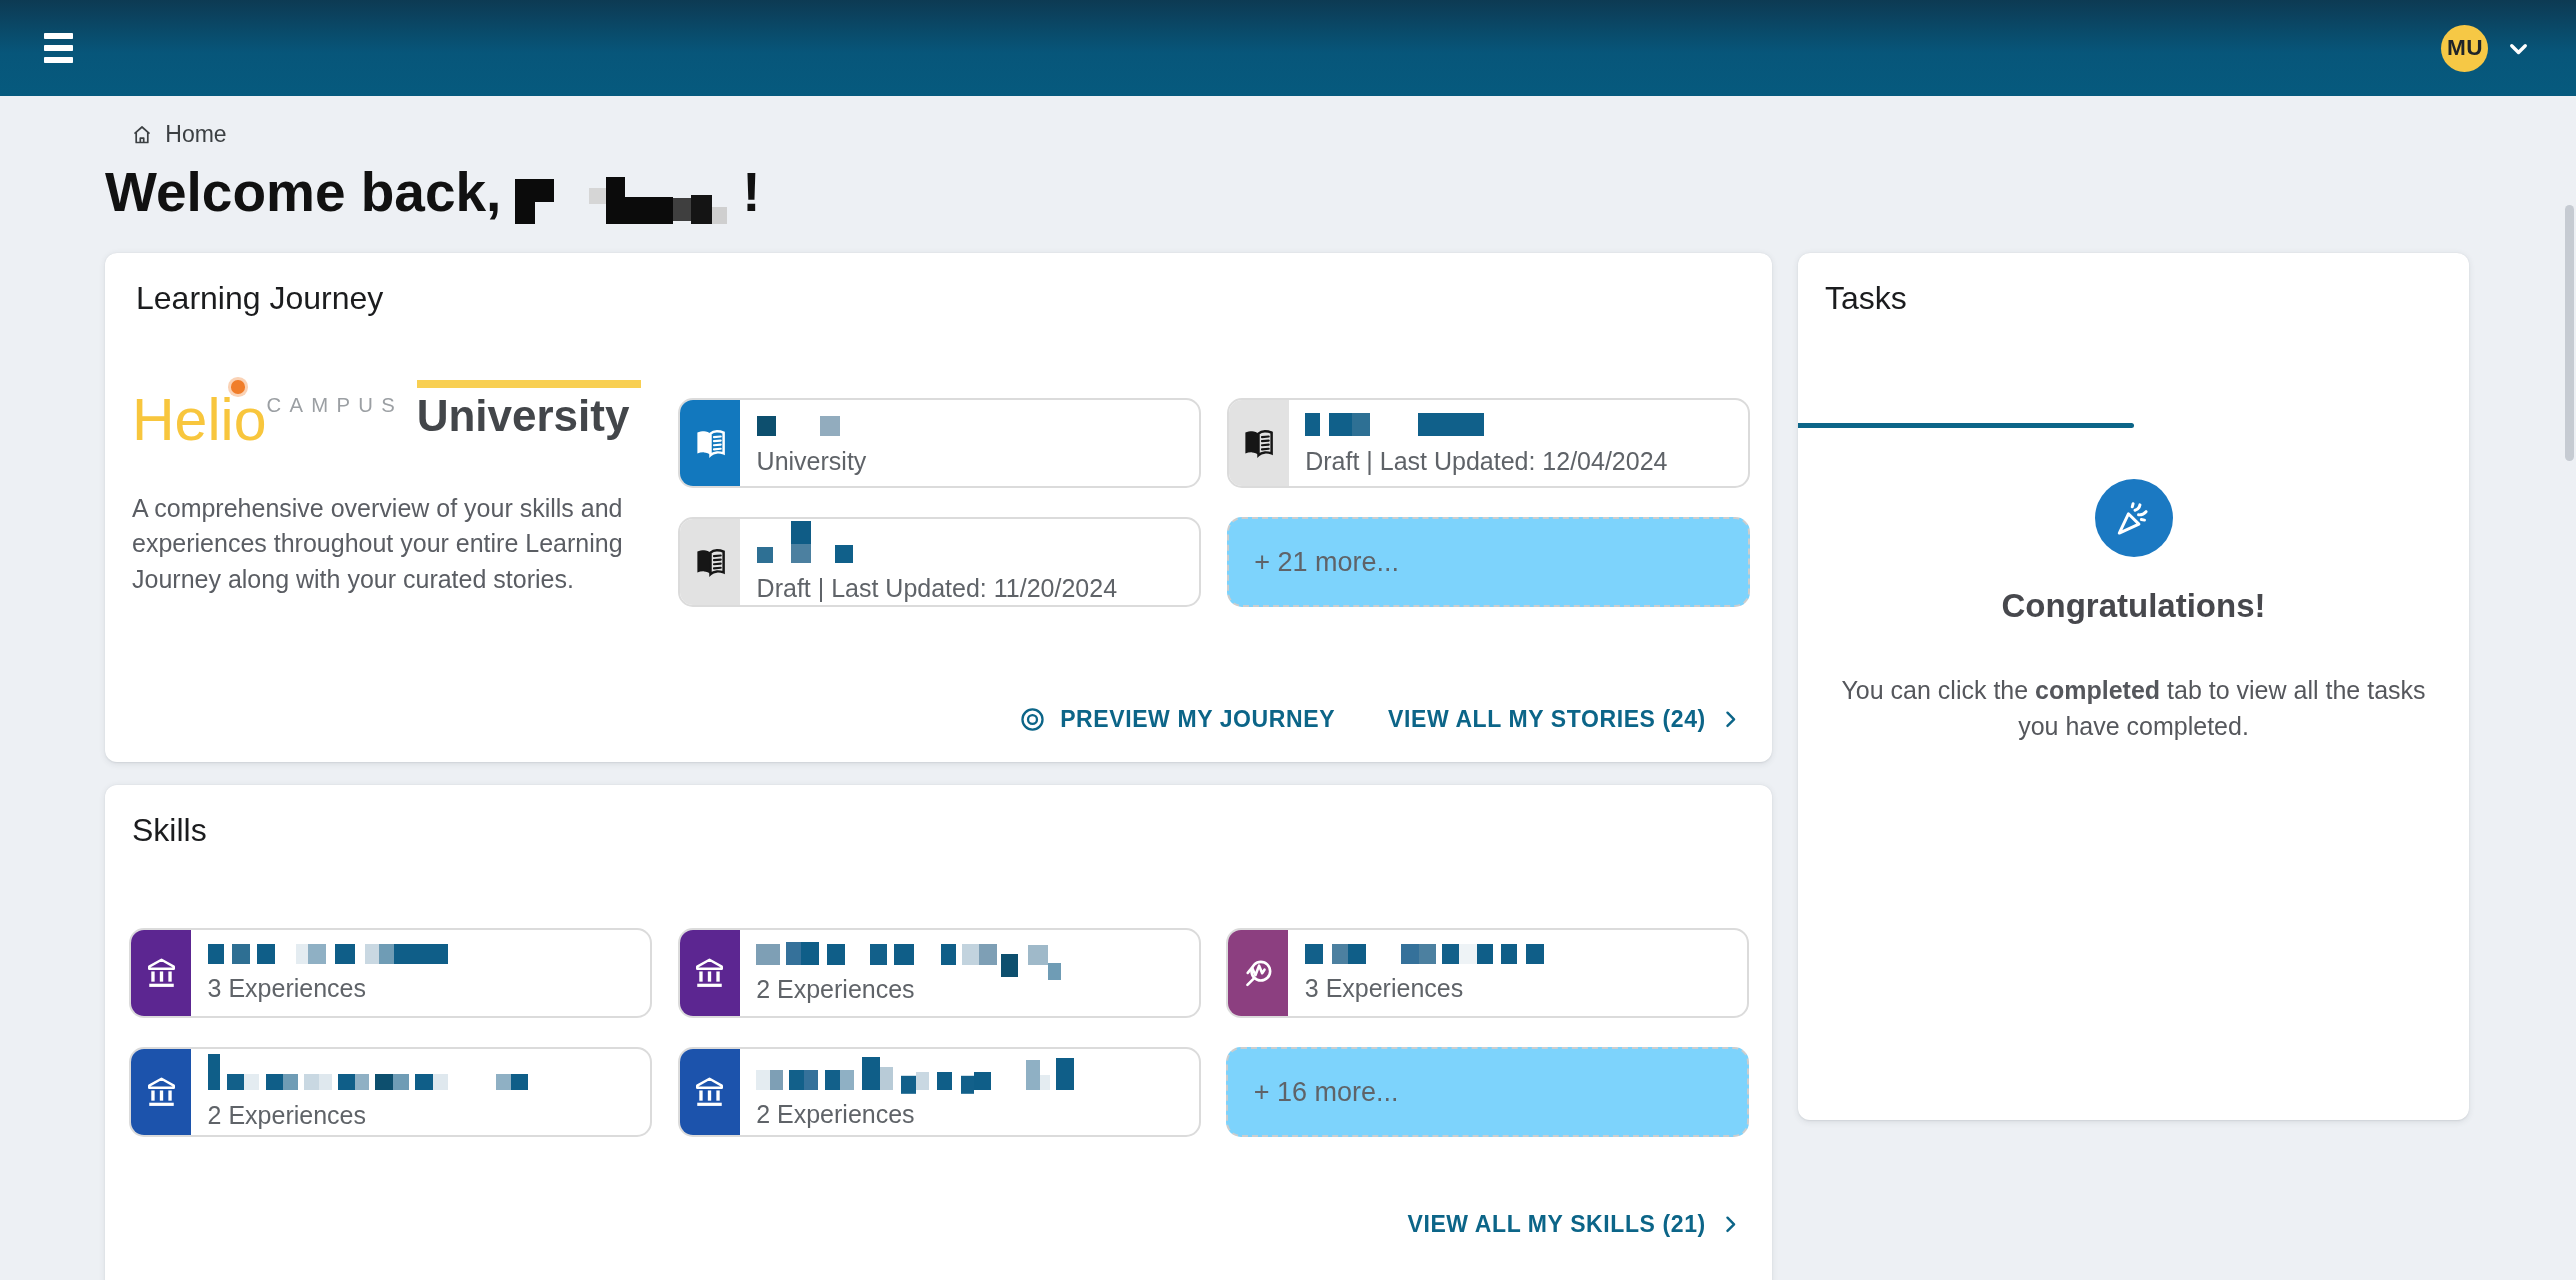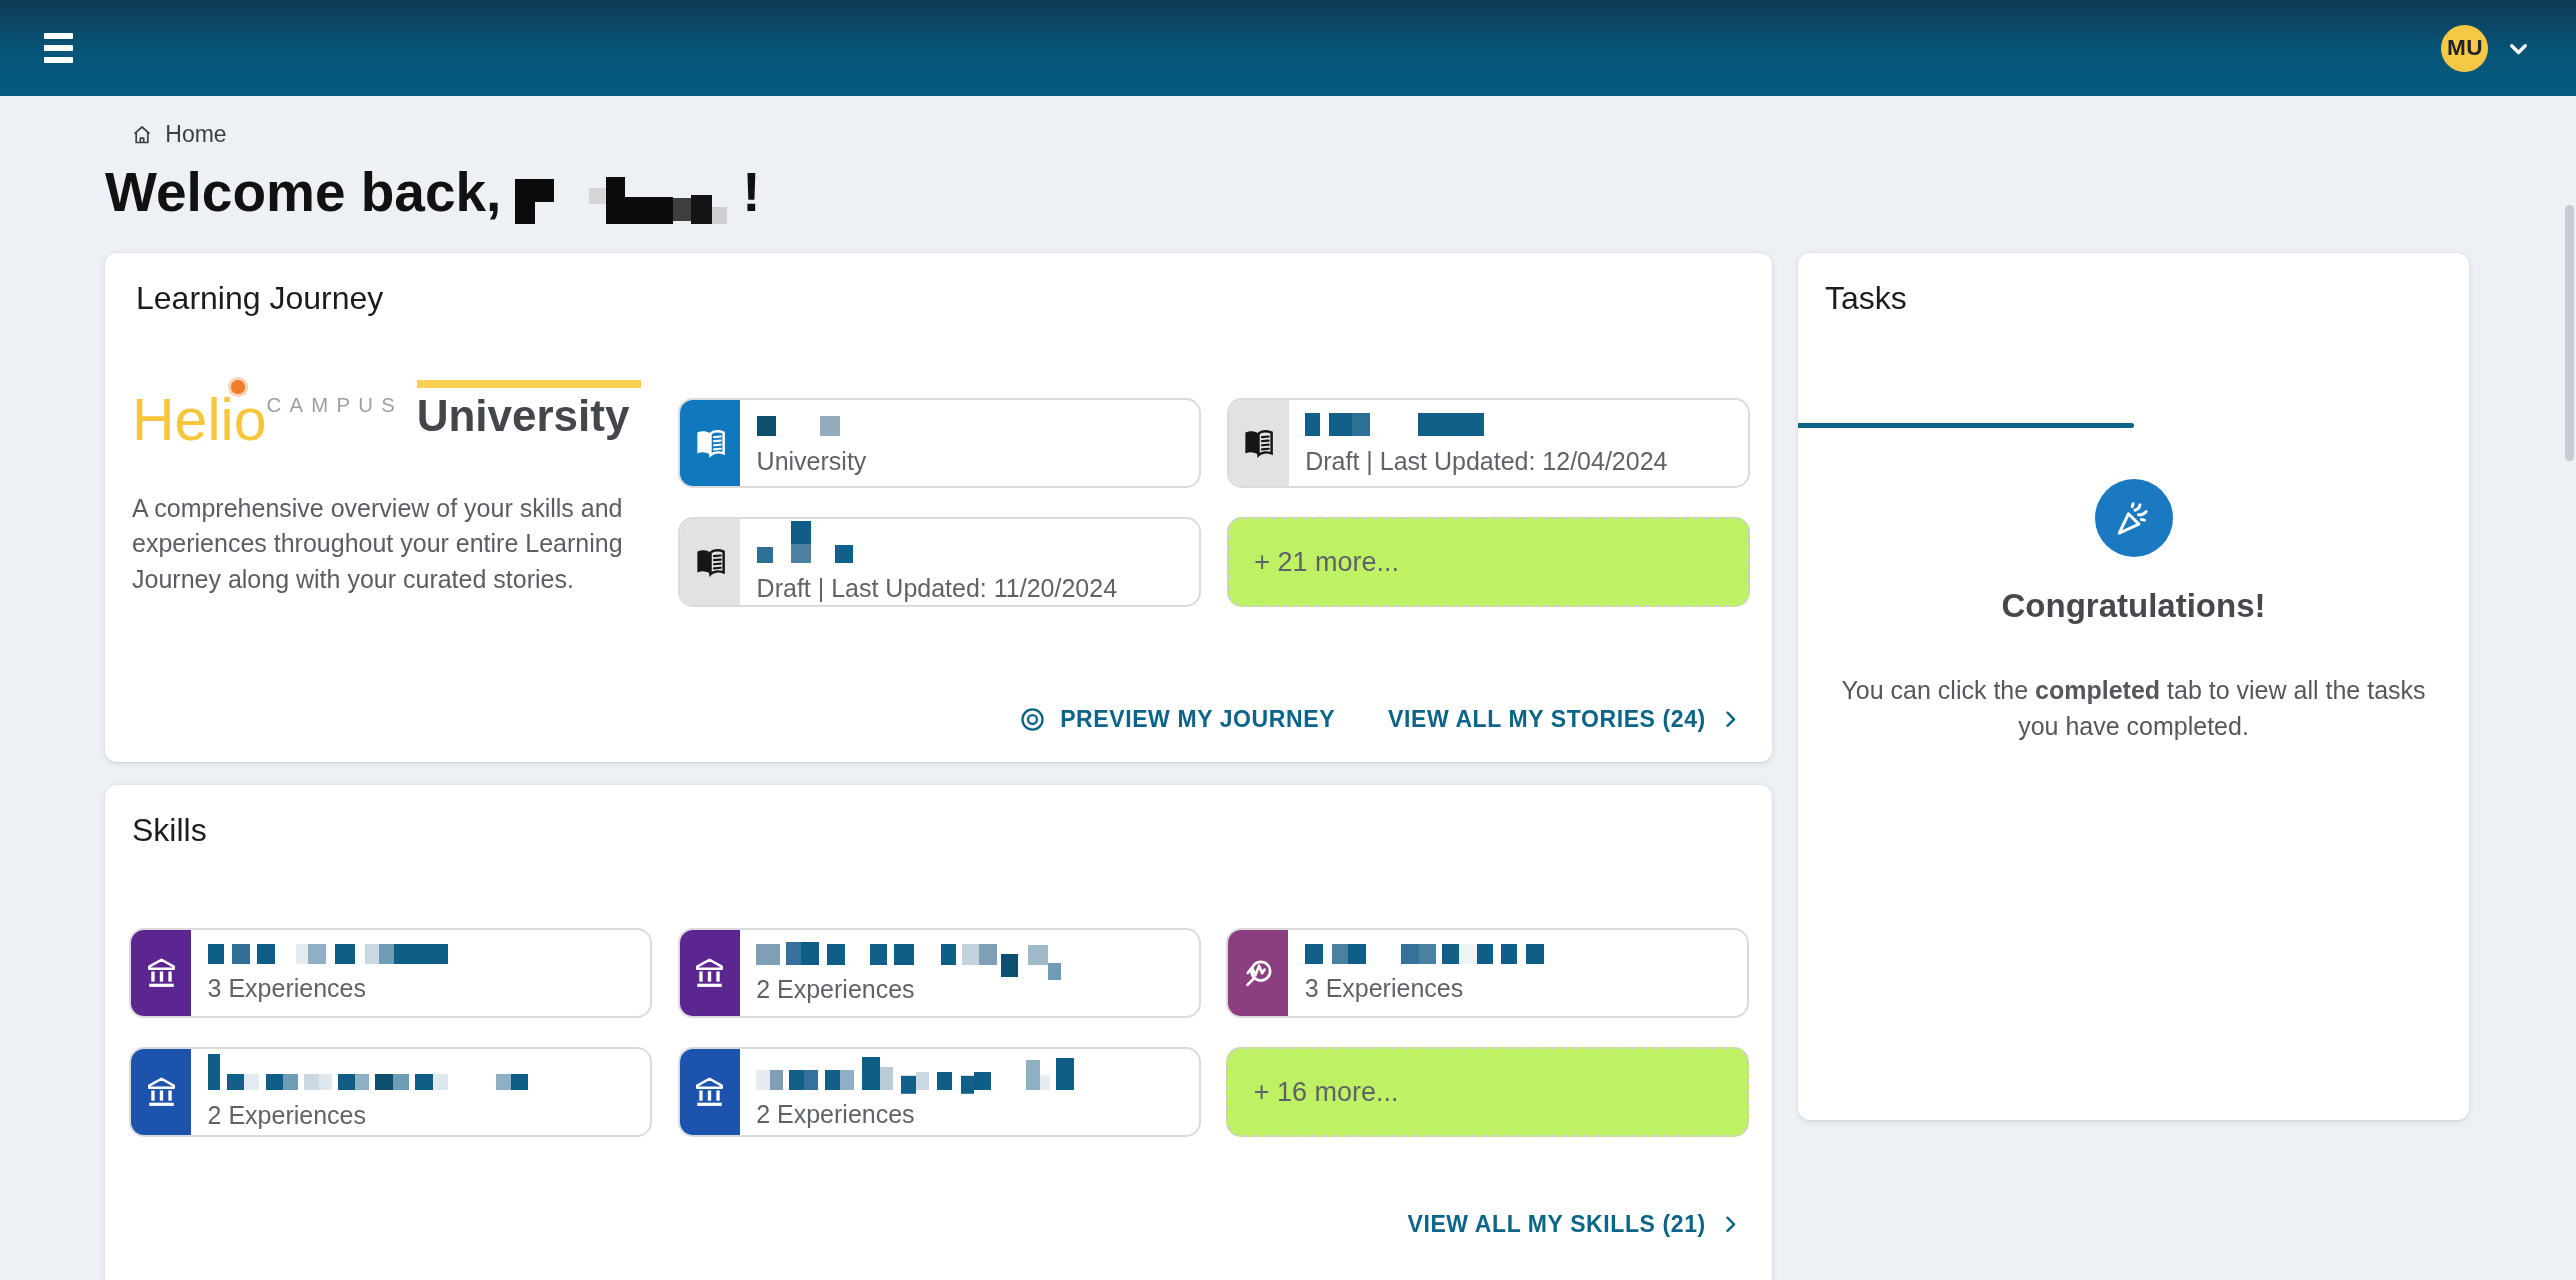--- a/index.html
+++ b/index.html
@@ -79,21 +79,21 @@
   .pane-blue  { background:#1278be; color:#fff; }
   .pane-gray  { background:#e2e2e2; color:#161616; }
   .pane-purple{ background:#5c2691; color:#fff; }
   .pane-plum  { background:#8c3f80; color:#fff; }
   .pane-bblue { background:#1c53ac; color:#fff; }
   .mini-body { display:flex; flex-direction:column; justify-content:center; gap:10.5px; padding-left:16.6px; }
   .redact-line { display:inline-flex; align-items:flex-end; height:25.6px; }
   .mini-sub { font-size:25px; color:#5f6368; }
   .more-card {
     border:2.3px dashed #cdcdcd; border-radius:15px; display:flex; align-items:center;
-    padding-left:25.6px; font-size:27px; color:#5f6368; cursor:pointer; background:#bef264;
+    padding-left:25.6px; font-size:27px; color:#5f6368; cursor:pointer; background:#7dd3fc;
   }
   .card-footer {
     position:absolute; display:flex; align-items:center; gap:53px;
   }
   .lj .card-footer { right:30px; top:452px; }
   .link {
     display:flex; align-items:center; gap:13.6px;
     font-size:23px; font-weight:600; letter-spacing:0.6px; color:#0c6588; cursor:pointer;
   }
   .link svg { display:block; }

